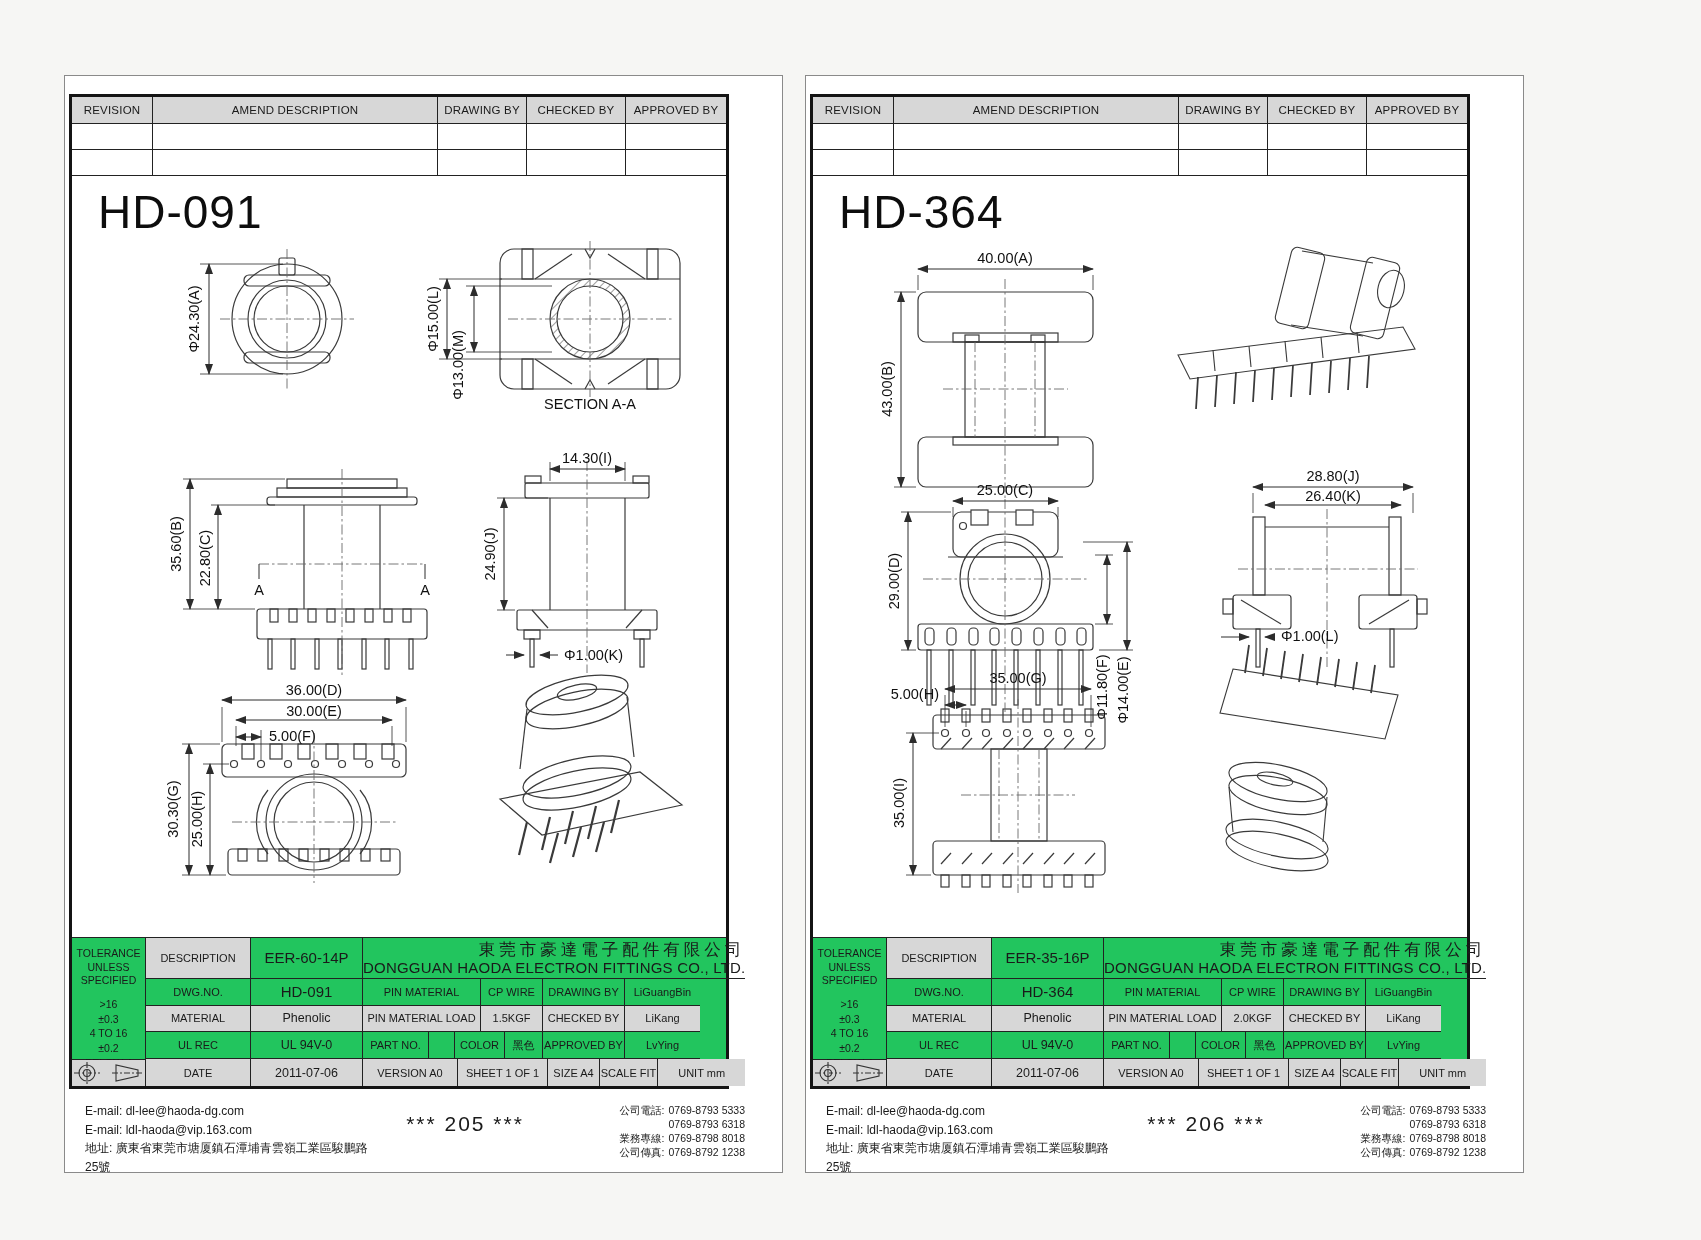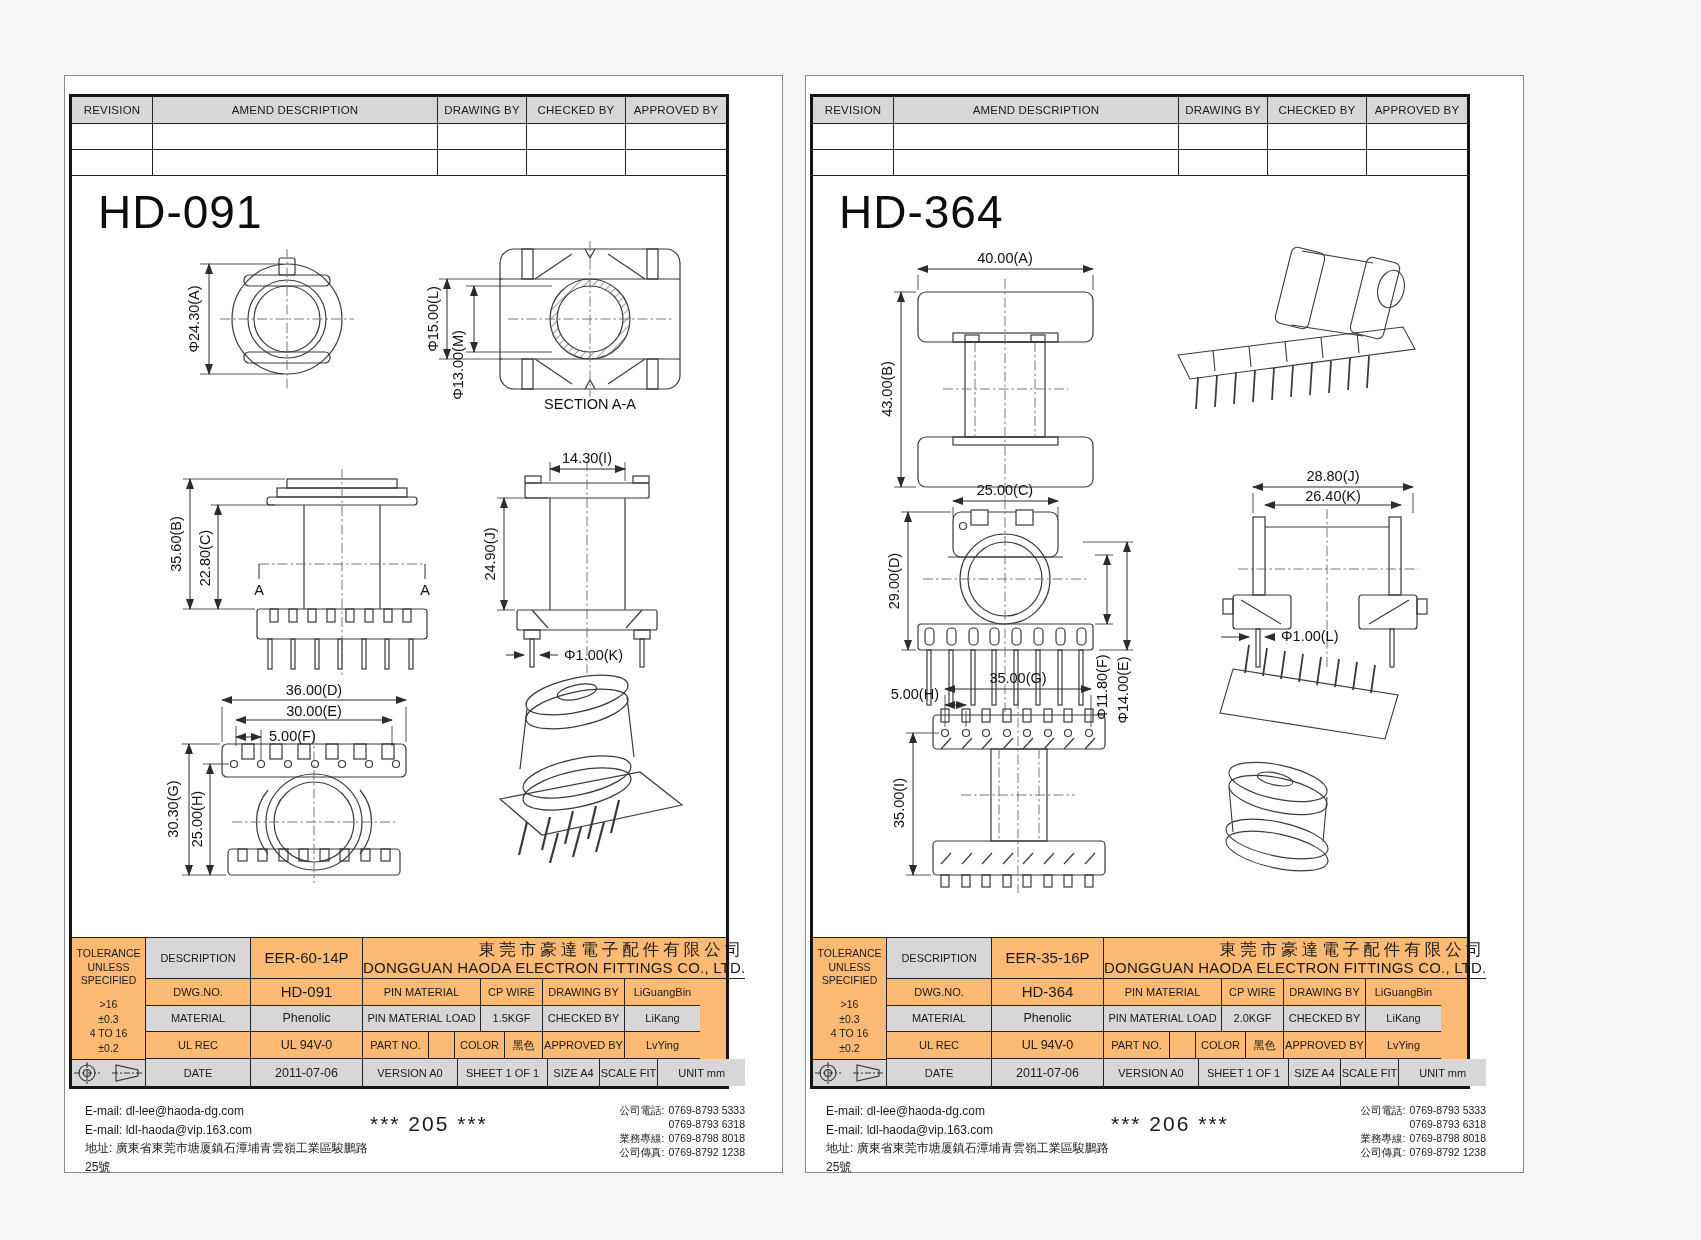--- a/index.html
+++ b/index.html
@@ -14,21 +14,21 @@
   .rrow.head { height:27px; background:#d7d7d7; }
   .rc { border-right:1px solid #222; border-bottom:1px solid #222; display:flex; align-items:center; justify-content:center; font-size:11.5px; letter-spacing:.2px; overflow:hidden; white-space:nowrap; }
   .rc:last-child { border-right:none; }
   .c0{width:81px}.c1{width:285px}.c2{width:89px}.c3{width:99px}.c4{flex:1}
   
   .title { position:absolute; left:26px; top:88px; font-size:46px; letter-spacing:1px; color:#0d0d0d; }
   
   svg.draw { position:absolute; left:0; top:140px; width:654px; height:700px; }
   svg.draw text { font-size:14.5px; fill:#101010; font-family:"Liberation Sans","DejaVu Sans",sans-serif; }
   
-  .spec { position:absolute; left:0; bottom:0; width:654px; height:149px; display:flex; border-top:1px solid #222; background:#fdba74; font-size:11px; }
+  .spec { position:absolute; left:0; bottom:0; width:654px; height:149px; display:flex; border-top:1px solid #222; background:#22c55e; font-size:11px; }
   .spec-left { width:100px; display:flex; flex-direction:column; }
   .tol { height:122px; border-right:1px solid #222; border-bottom:1px solid #222; text-align:center; padding-top:9px; font-size:10.5px; line-height:1.3; }
   .tol-rows { margin-top:9px; padding:0 7px; }
   .tol-row { display:flex; justify-content:flex-end; line-height:1.4; font-size:10.5px;flex-direction:column; }
   .proj { flex:1; background:#d7d7d7; border-right:1px solid #222; display:flex; align-items:center; justify-content:center; gap:9px; }
   .spec-right { flex:1; display:flex; flex-direction:column; }
   .srow { display:flex; }
   .r1{height:41px}.r2{height:27px}.r3{height:27px}.r4{height:27px}.r5{height:27px}
   .cell { border-right:1px solid #222; border-bottom:1px solid #222; display:flex; align-items:center; justify-content:center; overflow:hidden; white-space:nowrap; }
   .srow .cell:last-child { border-right:none; }
@@ -38,21 +38,21 @@
   .big { font-size:15px; }
   .wA{width:105px}.wB{width:112px}.wC{width:118px}.wD{width:62px}.wE{width:82px}.wF{width:75px}
   .w66{width:66px}.w26{width:26px}.w50{width:50px}.w38{width:38px}
   .w95{width:95px}.w90{width:90px}.w52{width:52px}.w58{width:58px}
   .company { flex:1; display:flex; flex-direction:column; align-items:flex-end; justify-content:center; line-height:1.15; }
   .cn { font-size:16.5px; letter-spacing:4px; }
   .en { font-size:15px; letter-spacing:.2px; }
   
   .pfoot { position:absolute; left:20px; width:660px; top:1026px; display:flex; }
   .f-left { width:285px; font-size:12px; line-height:1.55; }
-  .f-center { flex:1; font-size:21px; letter-spacing:2px; padding-top:10px; white-space:nowrap; }
+  .f-center { flex:1; text-align:center; font-size:21px; letter-spacing:2px; padding-top:10px; white-space:nowrap; }
   .f-right { width:185px; font-size:10.5px; padding-top:2px; }
   .ph { display:flex; justify-content:flex-end; gap:4px; line-height:1.32; white-space:nowrap; }
   .pl { min-width:56px; text-align:right; }
 </style>
 </head>
 <body>
 
 <div class="page" id="page-0">
   <div class="frame">
 

